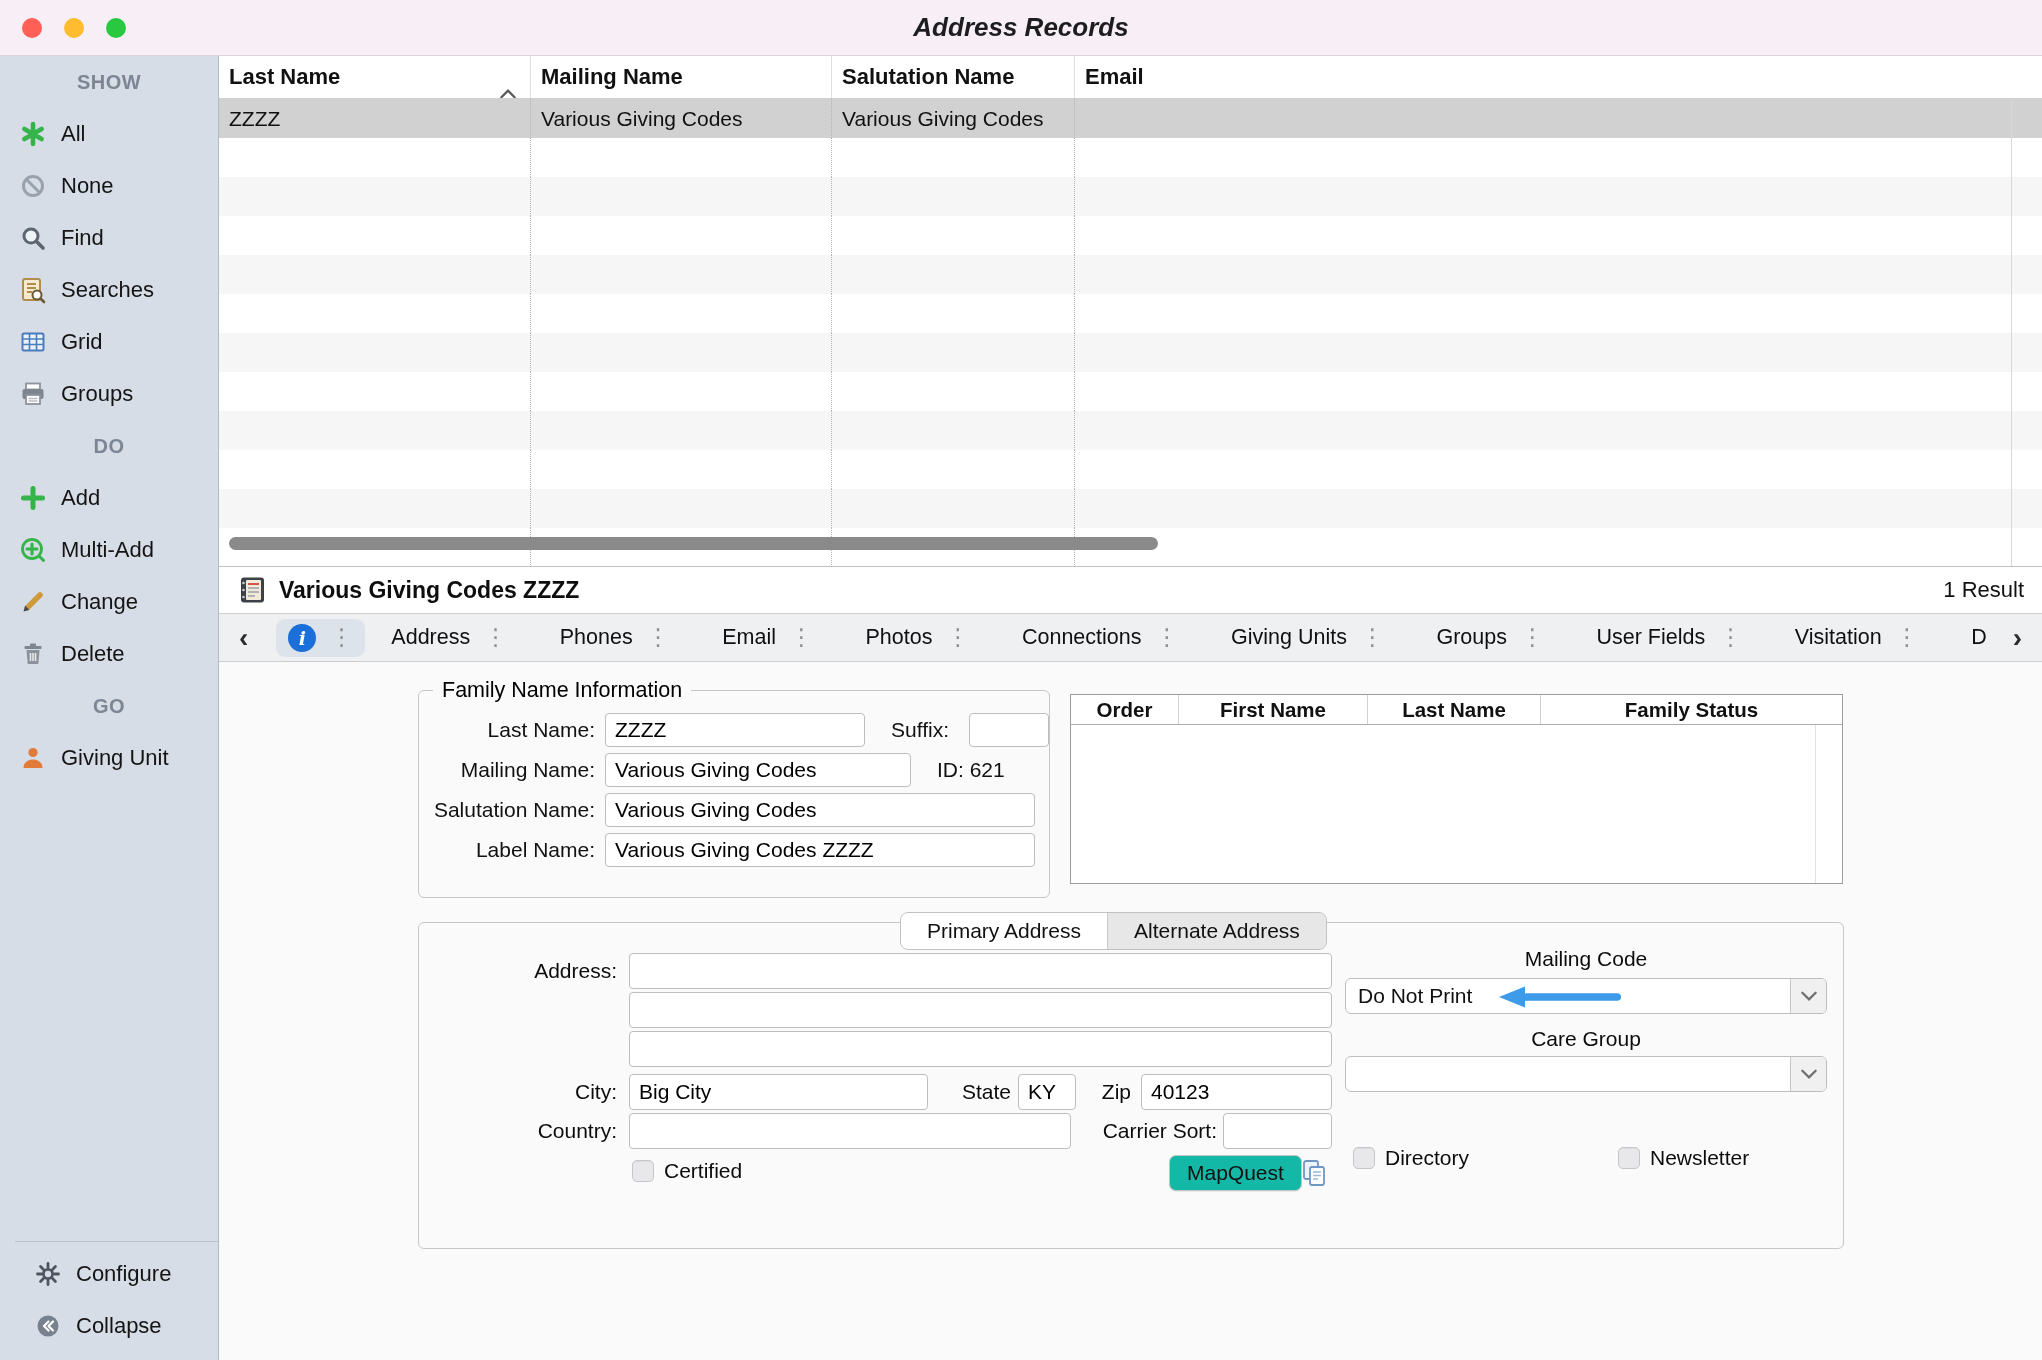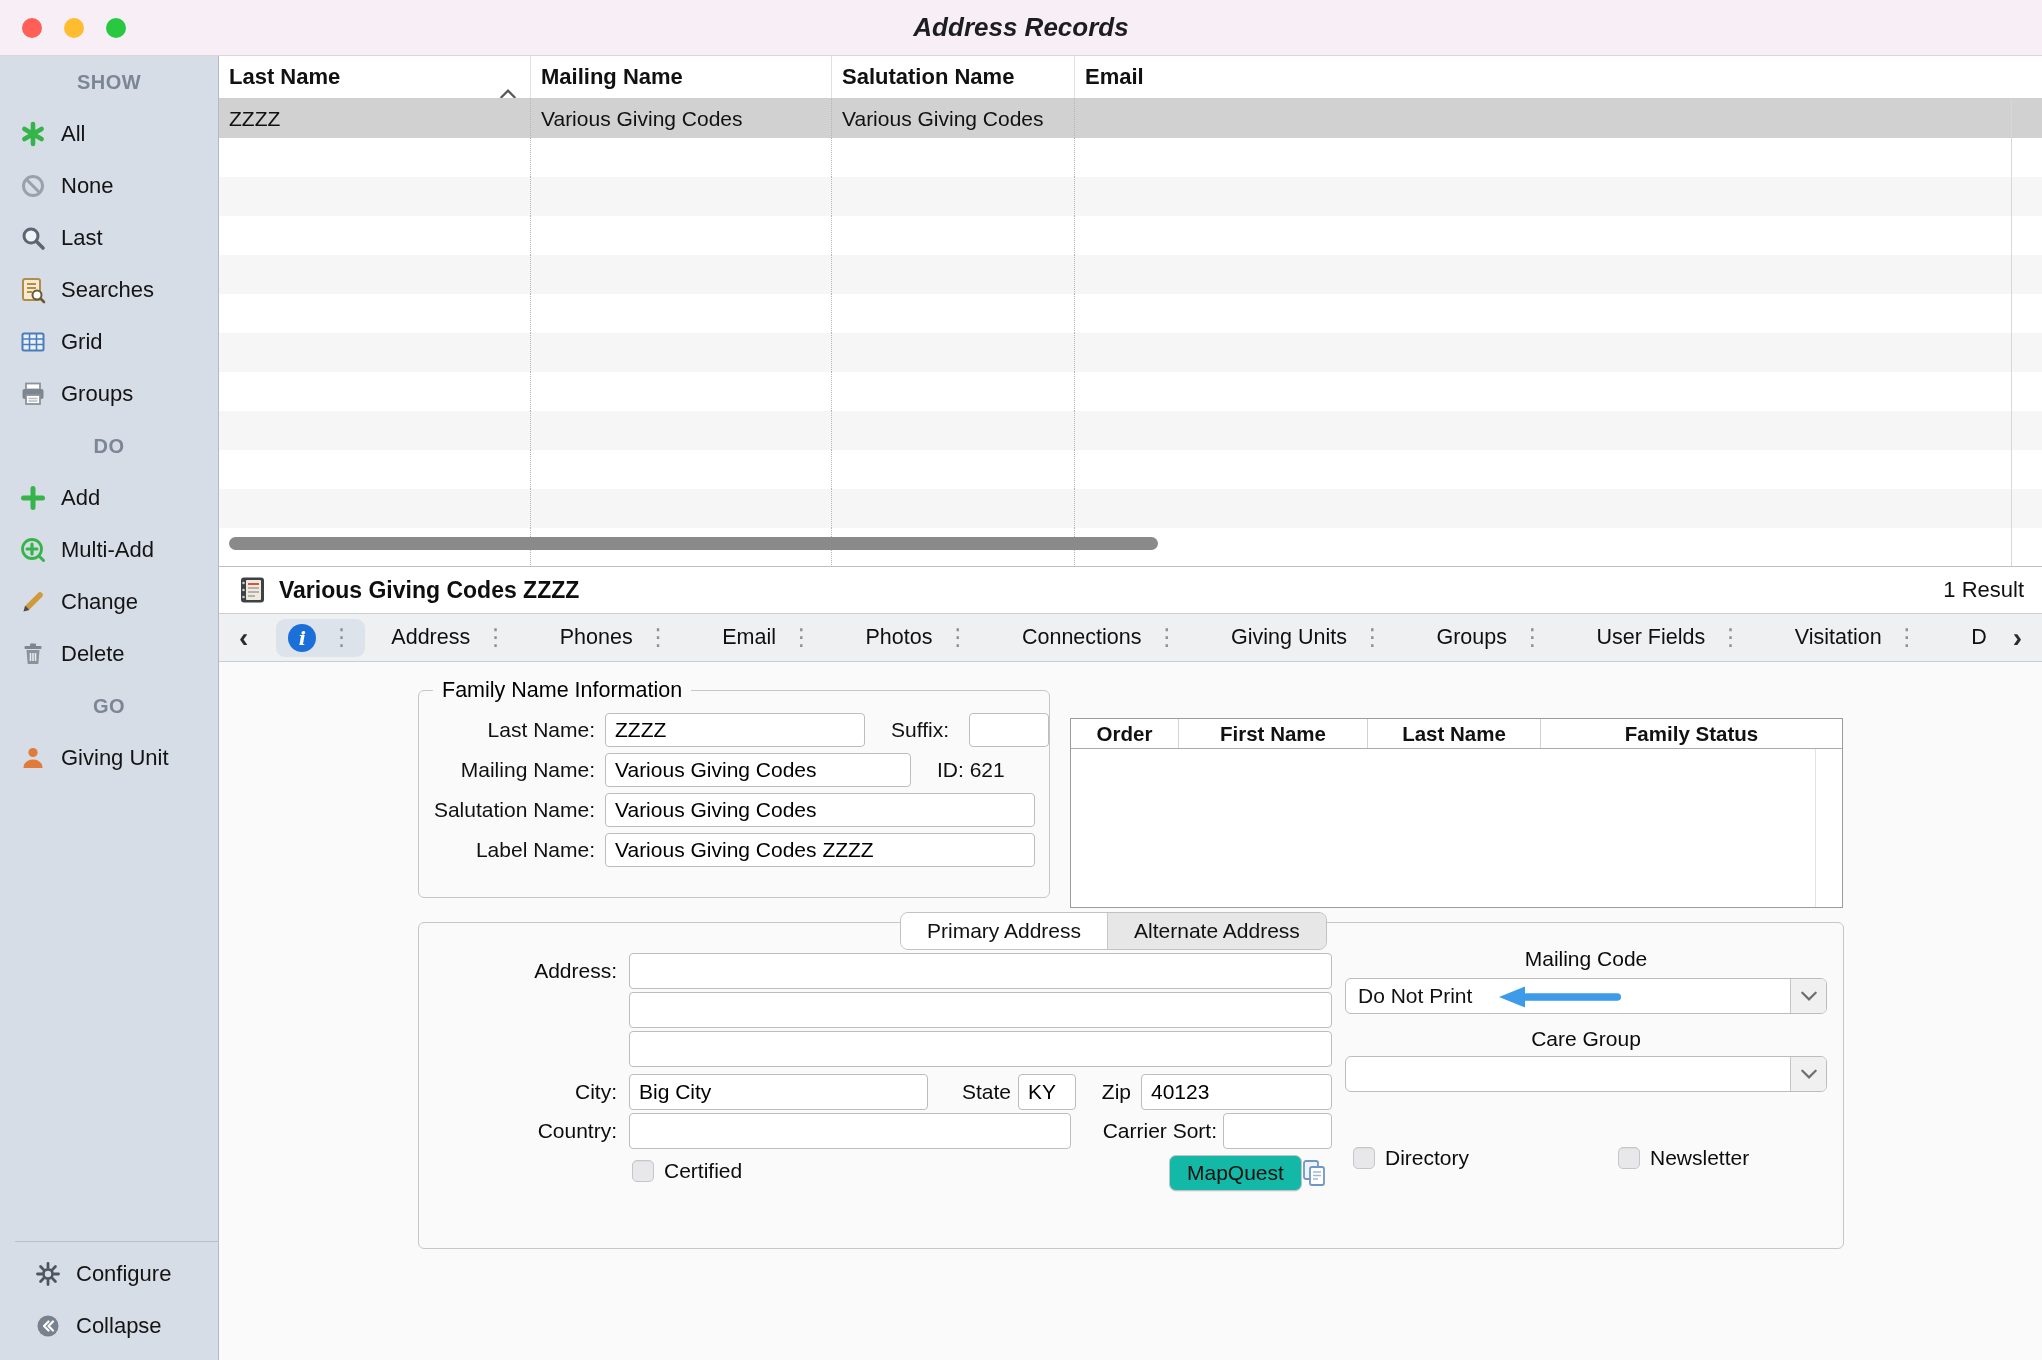--- a/index.html
+++ b/index.html
@@ -82,21 +82,21 @@
   .f-rows { padding-top:22px; display:flex; flex-direction:column; gap:6px; }
   .f-row { display:flex; align-items:center; height:34px; }
   .f-label { width:176px; text-align:right; margin-right:10px; font-size:21px; flex:0 0 176px; }
   .f-label.aux { width:auto; flex:0 0 auto; margin-left:26px; }
   .f-input { height:34px; border:1px solid #bdbdbd; border-radius:4px; background:#fff; font-size:21px;
              padding:0 9px; font-family:inherit; }
   .w260{ width:260px; } .w306{ width:306px; } .w430{ width:430px; } .w80{ width:80px; }
   .f-id { margin-left:26px; font-size:21px; }
 
   
-  .members-table { position:absolute; left:851px; top:56px; width:773px; height:190px;
+  .members-table { position:absolute; left:851px; top:32px; width:773px; height:190px;
                    background:#fff; border:1px solid #9c9c9c; }
   .mt-header { display:flex; height:30px; border-bottom:1px solid #ababab; }
   .mt-hcell { font-size:20.5px; font-weight:600; line-height:29px; text-align:center;
               border-right:1px solid #d2d2d2; overflow:hidden; white-space:nowrap; }
   .m1{ width:108px; flex:0 0 108px; } .m2{ width:189px; flex:0 0 189px; }
   .m3{ width:173px; flex:0 0 173px; } .m4{ flex:1 1 auto; border-right:none; }
   .mt-body { position:relative; height:158px; }
   .mt-gutter { position:absolute; top:0; bottom:0; right:26px; border-left:1px solid #e2e2e2; }
 
   
@@ -165,21 +165,21 @@
           </span>
         <span class="sb-label">None</span>
       </div>
       <div class="sb-item">
         <span class="sb-icon">
             <svg viewBox="0 0 28 28">
               <circle cx="12" cy="12" r="7" fill="#eef3f8" stroke="#5c6672" stroke-width="3"></circle>
               <path d="M17.5 17.5L24 24" stroke="#5c6672" stroke-width="3.6" stroke-linecap="round"></path>
             </svg>
           </span>
-        <span class="sb-label">Last</span>
+        <span class="sb-label">Find</span>
       </div>
       <div class="sb-item">
         <span class="sb-icon">
             <svg viewBox="0 0 28 28">
               <rect x="4" y="3" width="17" height="21" rx="2" fill="#f7ead0" stroke="#b08d4a" stroke-width="2"></rect>
               <path d="M8 8h9M8 12h9M8 16h5" stroke="#b08d4a" stroke-width="1.8"></path>
               <circle cx="18" cy="19" r="4.5" fill="#fff" stroke="#6b5a33" stroke-width="2"></circle>
               <path d="M21.5 22.5L25 26" stroke="#6b5a33" stroke-width="2.6" stroke-linecap="round"></path>
             </svg>
           </span>

